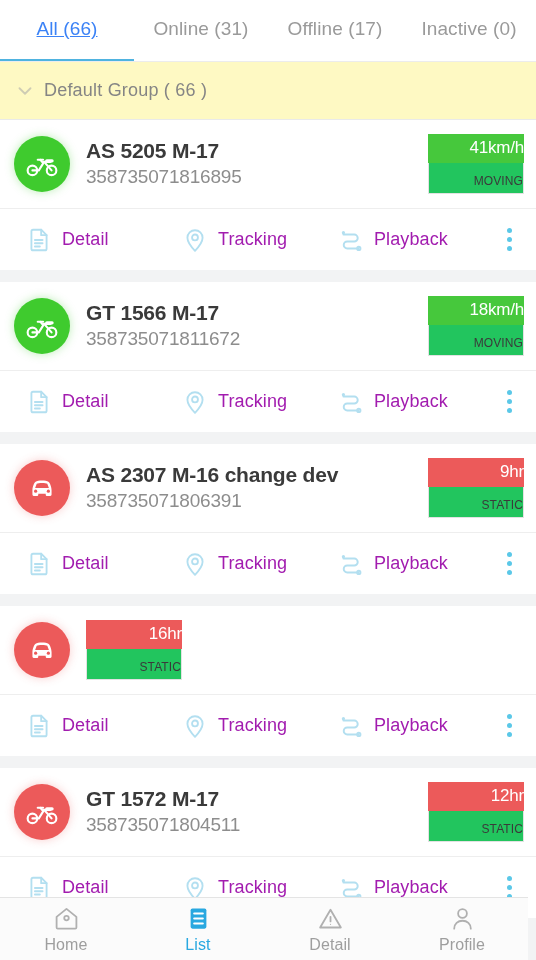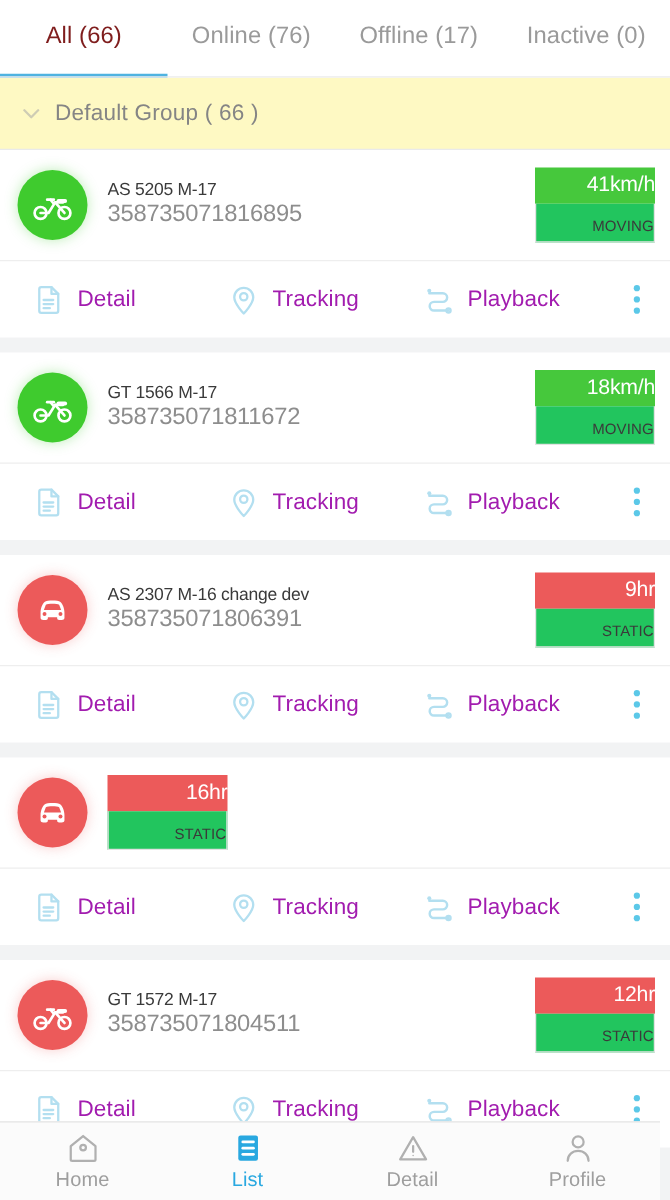--- a/index.html
+++ b/index.html
@@ -14,21 +14,21 @@
   
   .tabbar {
     height:62px; background:#ffffff; display:flex;
     align-items:stretch; flex:none; position:relative;
   }
   .tab {
     flex:1; display:flex; align-items:center; justify-content:center;
     font-size:19px; color:#9a9a9a; letter-spacing:.1px; position:relative;
     padding-bottom:4px;
   }
-  .tab.active { color:#7f1d1d; }
+  .tab.active { color:#3b82f6;text-decoration:underline; }
   .tab.active::after {
     content:""; position:absolute; left:0; right:0; bottom:0;
     height:3px; background:#4fb3e0;
   }
   .tabbar::after {
     content:""; position:absolute; left:0; right:0; bottom:0;
     height:1px; background:#ececec;
   }
 
   
@@ -50,21 +50,21 @@
   .avatar {
     width:56px; height:56px; border-radius:50%; flex:none;
     display:flex; align-items:center; justify-content:center; margin-right:16px;
   }
   .avatar.green { background:#3fcb2e; box-shadow:0 0 10px rgba(63,203,46,.35); }
   .avatar.red   { background:#ec5a5a; box-shadow:0 0 10px rgba(236,90,90,.30); }
   .avatar svg { width:34px; height:34px; display:block; }
 
   .info { flex:1; min-width:0; }
   .veh-name {
-    font-size:14px; color:#3a3a3a; font-weight:normal;
+    font-size:21px; color:#3a3a3a; font-weight:bold;
     white-space:nowrap; overflow:hidden; text-overflow:ellipsis;
     line-height:1.18; letter-spacing:-.2px;
   }
   .veh-imei {
     font-size:19px; color:#8d8d8d; line-height:1.3; margin-top:1px;
     white-space:nowrap; letter-spacing:-.2px;
   }
 
   .badge-wrap { flex:none; width:96px; text-align:right; }
   .badge-top {
@@ -102,21 +102,21 @@
   .nav-item .nlbl { font-size:16px; color:#9e9e9e; letter-spacing:.1px; }
   .nav-item.active .nlbl { color:#29a8e0; }
 </style>
 </head>
 <body>
 
 <div class="app">
 
   <div class="tabbar" id="tabbar">
       <div class="tab active">All (66)</div>
-      <div class="tab">Online (76)</div>
+      <div class="tab">Online (31)</div>
       <div class="tab">Offline (17)</div>
       <div class="tab">Inactive (0)</div>
     </div>
 
   <div class="group-header">
     <span class="chev">
       <svg viewBox="0 0 24 24" fill="none" stroke="#a8a8a8" stroke-width="2" stroke-linecap="round" stroke-linejoin="round">
           <polyline points="6 9 12 15 18 9"></polyline>
         </svg>
     </span>

